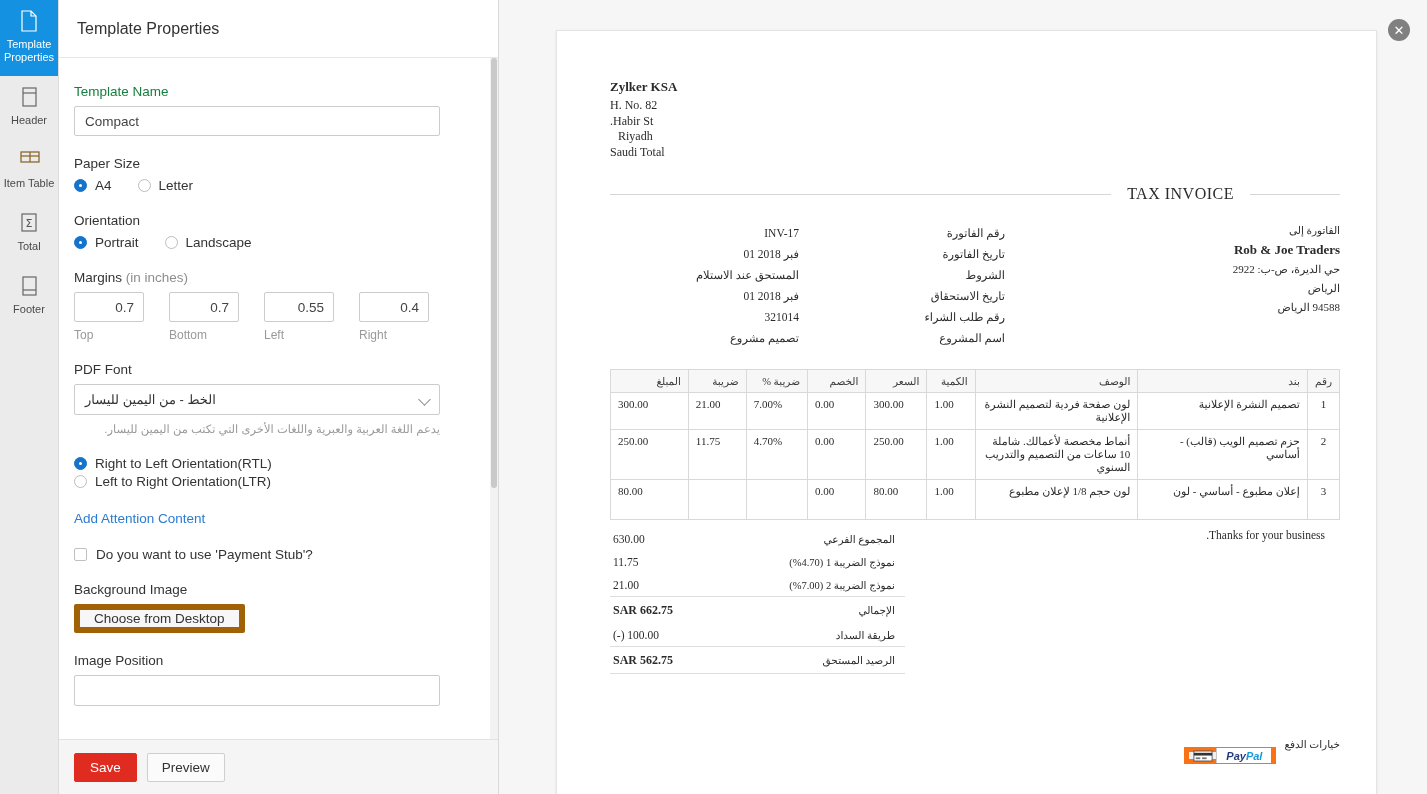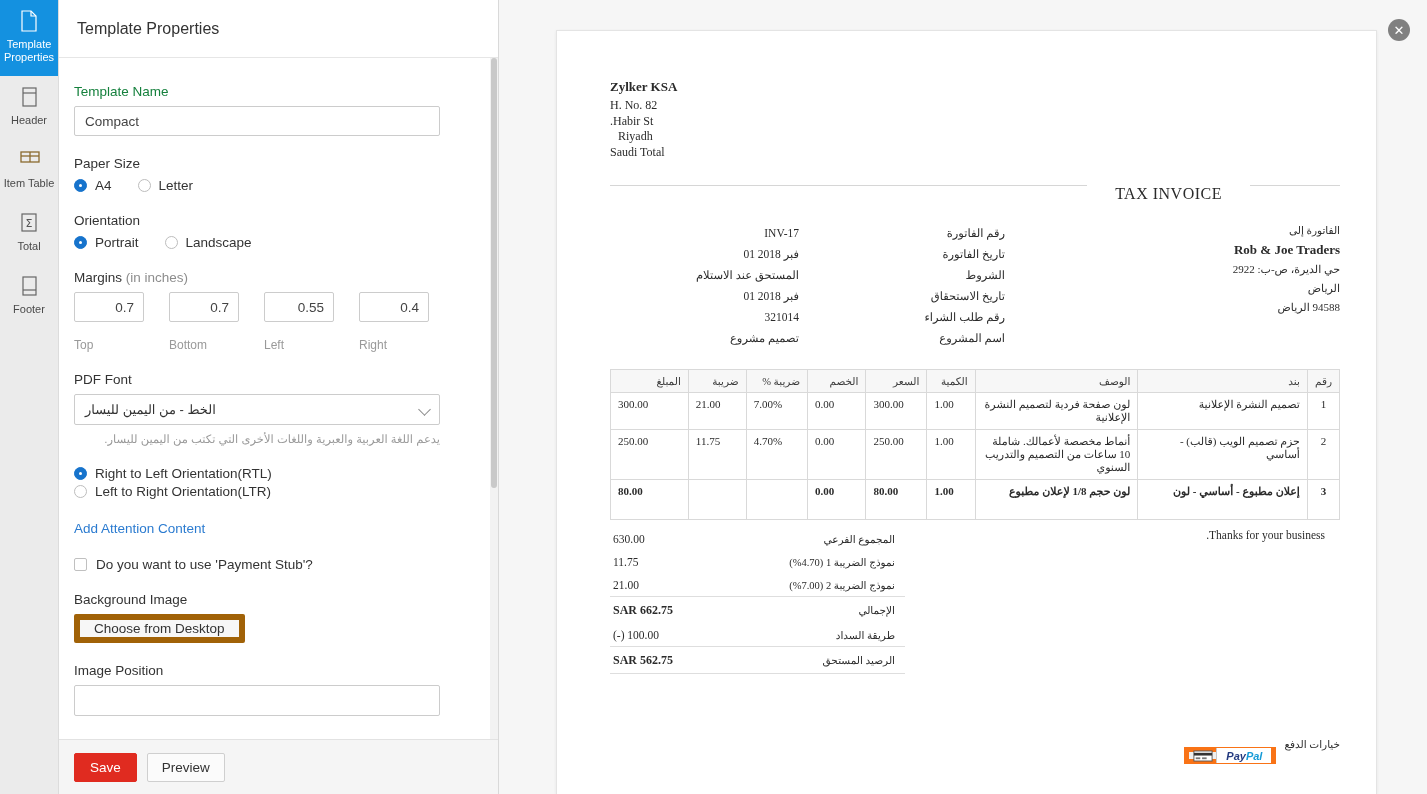--- a/index.html
+++ b/index.html
@@ -91,21 +91,21 @@
   .margins { display: flex; gap: 25px; }
   .margin-cell { width: 70px; }
   .margin-input {
     width: 70px; height: 30px;
     border: 1px solid #cccccc; border-radius: 2px;
     text-align: right; padding: 0 9px;
     font-size: 13.5px; color: #444;
     font-family: "Liberation Sans", sans-serif;
     background: #fff; outline: none;
   }
-  .margin-cap { font-size: 12px; color: #999; margin-top: 16px; display: block; }
+  .margin-cap { font-size: 12px; color: #999; margin-top: 6px; display: block; }
   .select-wrap { position: relative; width: 366px; }
   .tselect {
     width: 366px; height: 31px;
     border: 1px solid #cccccc; border-radius: 2px;
     background: #fff;
     display: flex; align-items: center; justify-content: flex-end;
     padding: 0 30px 0 10px;
     font-size: 13px; color: #333;
     direction: rtl;
     cursor: pointer;
@@ -176,21 +176,21 @@
     color: #2b2b2b;
     overflow: hidden;
   }
   .doc { position: absolute; left: 53px; top: 48px; width: 730px; }
 
   .org-name { font-weight: bold; font-size: 13px; margin-bottom: 3px; }
   .org-line { font-size: 12px; line-height: 15.5px; }
   .org-line.ind { padding-left: 8px; }
 
   .title-row {
-    display: flex; gap: 28px;
+    display: flex; align-items: center; gap: 16px;
     margin-top: 25px;
   }
   .rule { flex: 1 1 auto; height: 1px; background: #d6d6d6; }
   .rule.short { flex: 0 0 90px; }
   .doc-title { font-size: 16px; letter-spacing: .5px; }
 
   .meta-row { display: flex; margin-top: 20px; }
   .meta-left { width: 420px; }
   .meta-right { flex: 1 1 auto; direction: rtl; text-align: right; }
   .meta-line { display: flex; font-size: 11.5px; line-height: 21px; }
@@ -228,21 +228,21 @@
   th.c-qty, td.c-qty, th.c-rate, td.c-rate,
   th.c-disc, td.c-disc, th.c-taxp, td.c-taxp,
   th.c-tax, td.c-tax, th.c-amt, td.c-amt { text-align: left; direction: ltr; }
   th.c-qty, td.c-qty { width: 50px; }
   th.c-rate, td.c-rate { width: 65px; }
   th.c-disc, td.c-disc { width: 62px; }
   th.c-taxp, td.c-taxp { width: 66px; }
   th.c-tax, td.c-tax { width: 62px; }
   th.c-amt, td.c-amt { width: 86px; }
   th.c-qty, th.c-rate, th.c-disc, th.c-taxp, th.c-tax, th.c-amt { text-align: right; direction: rtl; }
-  td.r3 { height: 40px; font-weight: bold; }
+  td.r3 { height: 40px; }
 
   .below { display: flex; margin-top: 7px; }
   .totals { width: 295px; }
   .t-line { display: flex; font-size: 11.5px; height: 23px; align-items: center; }
   .t-val { width: 120px; padding-left: 3px; }
   .t-key { flex: 1 1 auto; text-align: right; direction: rtl; padding-right: 10px; font-size: 10.5px; }
   .t-line.sep { border-top: 1px solid #dedede; }
   .t-line.bold .t-val { font-weight: bold; font-size: 12px; }
   .t-line.bold .t-key { font-weight: normal; }
   .t-line.tall { height: 27px; }

